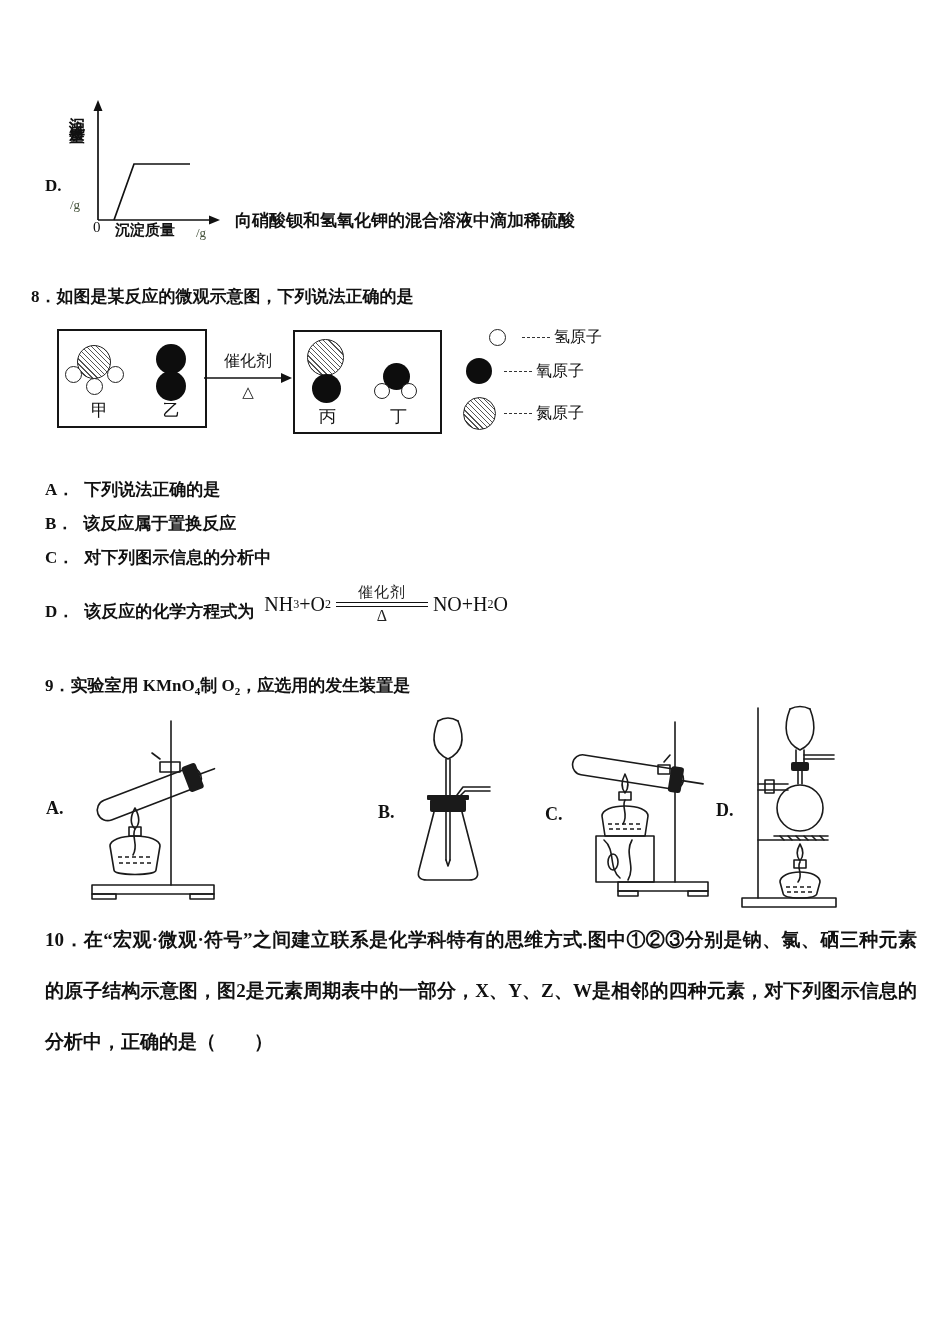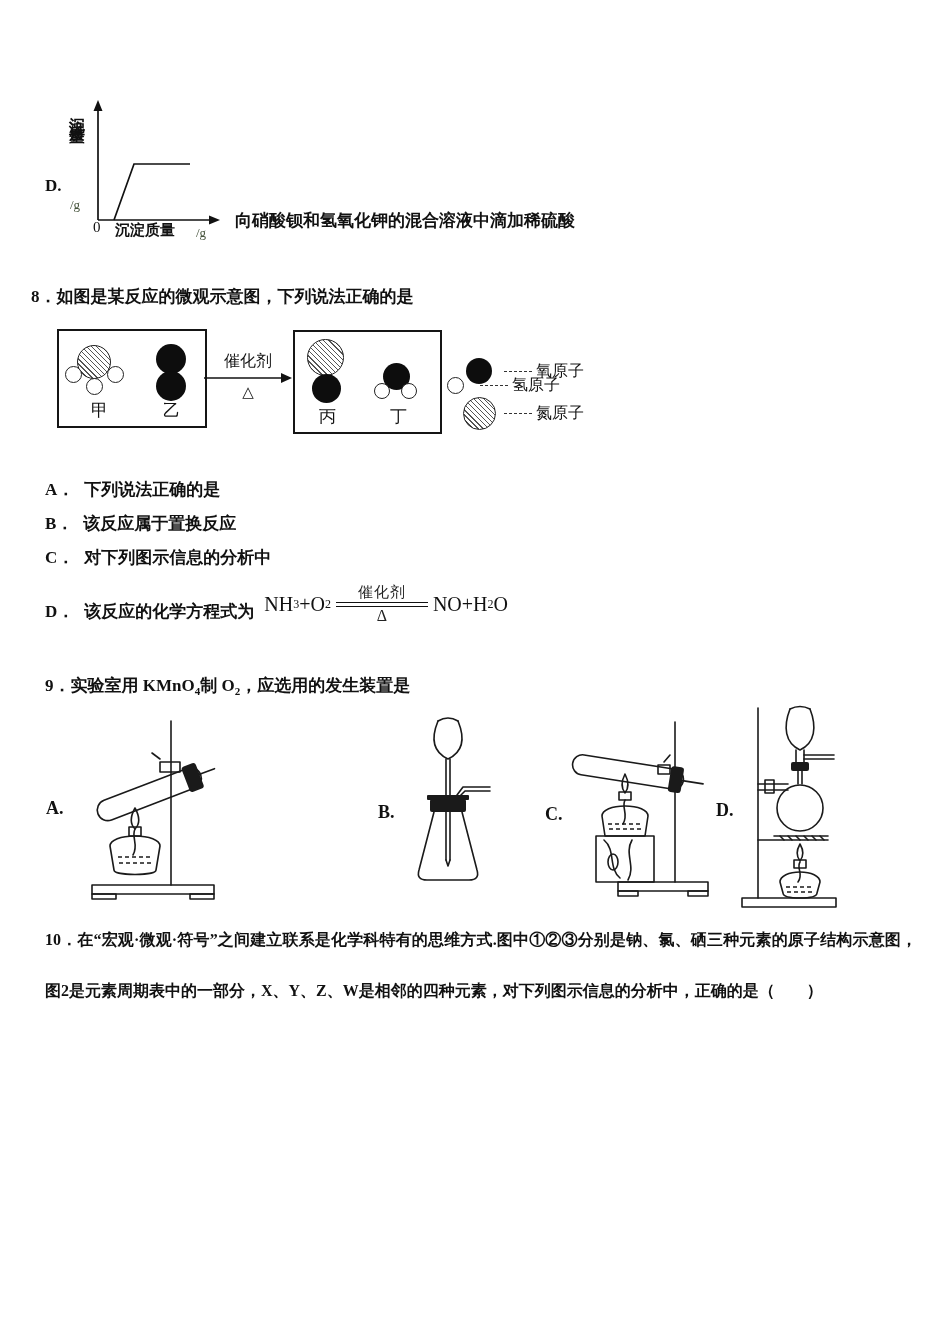--- a/index.html
+++ b/index.html
@@ -28,21 +28,21 @@
   .eq sub{font-size:12px;}
   .cond{display:flex;flex-direction:column;align-items:center;margin:0 5px;}
   .cond-top{font-size:15px;letter-spacing:1px;color:#222;}
   .cond-rule{width:92px;height:5px;border-top:1.6px solid #111;border-bottom:1.6px solid #111;box-sizing:border-box;}
   .cond-bot{font-size:16px;color:#222;}
   sub.s{font-size:11px;font-weight:700;}
   
   .app .ln{stroke:#1a1a1a;stroke-width:1.6;fill:none;stroke-linecap:round;stroke-linejoin:round;}
   .app .lnd{stroke:#1a1a1a;stroke-width:1.3;fill:none;stroke-dasharray:4 3;}
   .app .fl{fill:#1a1a1a;stroke:none;}
-  .q10p{font-size:16px;font-weight:700;line-height:51px;text-align:justify;}
+  .q10p{font-size:19px;font-weight:700;line-height:51px;text-align:justify;}
   .optrow{position:absolute;font-size:17px;font-weight:700;white-space:nowrap;}
   .optrow .gap{display:inline-block;width:10px;}
 </style>
 </head>
 <body>
 
 <div id="page">
 
   <span class="abs b t17" style="left:45px;top:176px;">D.</span>
 
@@ -87,21 +87,21 @@
     <div class="molbox" style="left:238px;top:5px;width:145px;height:100px;">
       <div class="atom a-n" style="left:12px;top:7px;width:37px;height:37px;"></div>
       <div class="atom a-black" style="left:17px;top:42px;width:29px;height:29px;"></div>
       <span class="mol-label" style="left:24px;top:73px;">丙</span>
       <div class="atom a-black" style="left:88px;top:31px;width:27px;height:27px;"></div>
       <div class="atom a-white" style="left:79px;top:51px;width:16px;height:16px;"></div>
       <div class="atom a-white" style="left:106px;top:51px;width:16px;height:16px;"></div>
       <span class="mol-label" style="left:95px;top:73px;">丁</span>
     </div>
 
-    <div class="legend-row" style="left:381px;top:2px;margin-top:48px;">
+    <div class="legend-row" style="left:423px;top:2px;">
       <span class="legend-symwrap">
           <span class="sym a-white" style="width:17px;height:17px;"></span>
         </span>
       <span class="legend-dash"></span>
       <span class="t16">氢原子</span>
     </div>
     <div class="legend-row" style="left:405px;top:33px;">
       <span class="legend-symwrap">
           <span class="sym a-black" style="width:26px;height:26px;"></span>
         </span>

